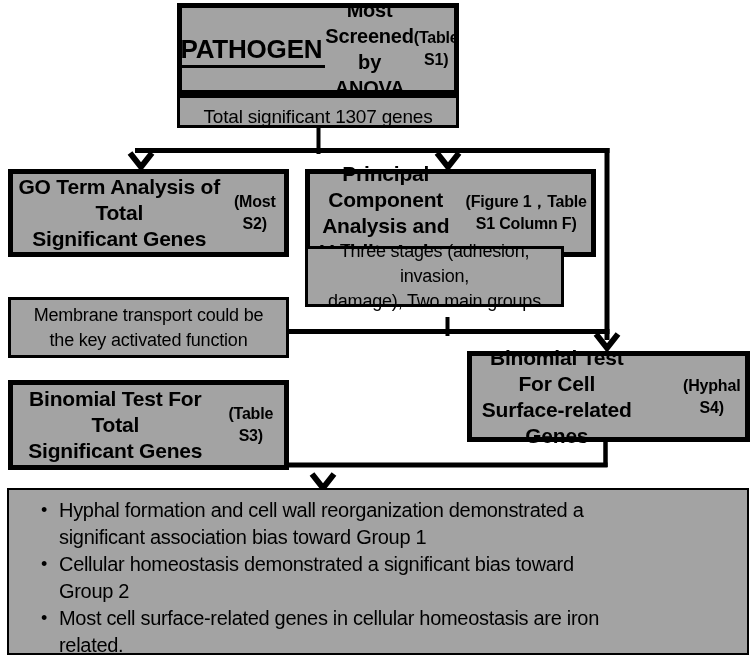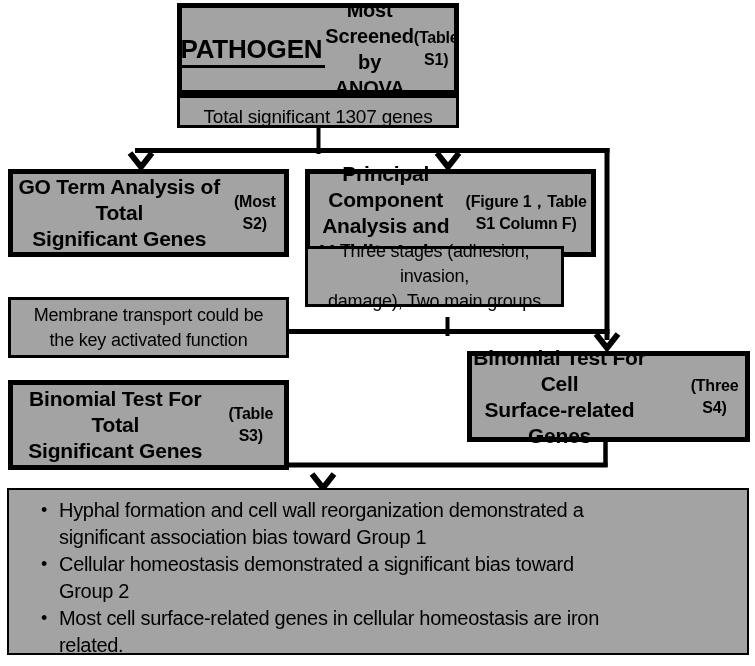--- a/index.html
+++ b/index.html
@@ -165,21 +165,21 @@
 
   <div class="box thick box-binom-left">
     <div class="box-title">Binomial Test For Total
 Significant Genes</div>
     <div class="ref-line">(Table S3)</div>
   </div>
 
   <div class="box thick box-binom-right">
     <div class="box-title">Binomial Test For Cell
 Surface-related Genes</div>
-    <div class="ref-line">(Three S4)</div>
+    <div class="ref-line">(Hyphal S4)</div>
   </div>
 
   <div class="box box-conclusions" style="border: 2.5px solid #000;">
     <ul class="bullets">
       <li>
         <span class="bullet-glyph">•</span>
         <span class="bullet-text">Hyphal formation and cell wall reorganization demonstrated a
 significant association bias toward Group 1</span>
       </li>
       <li>

